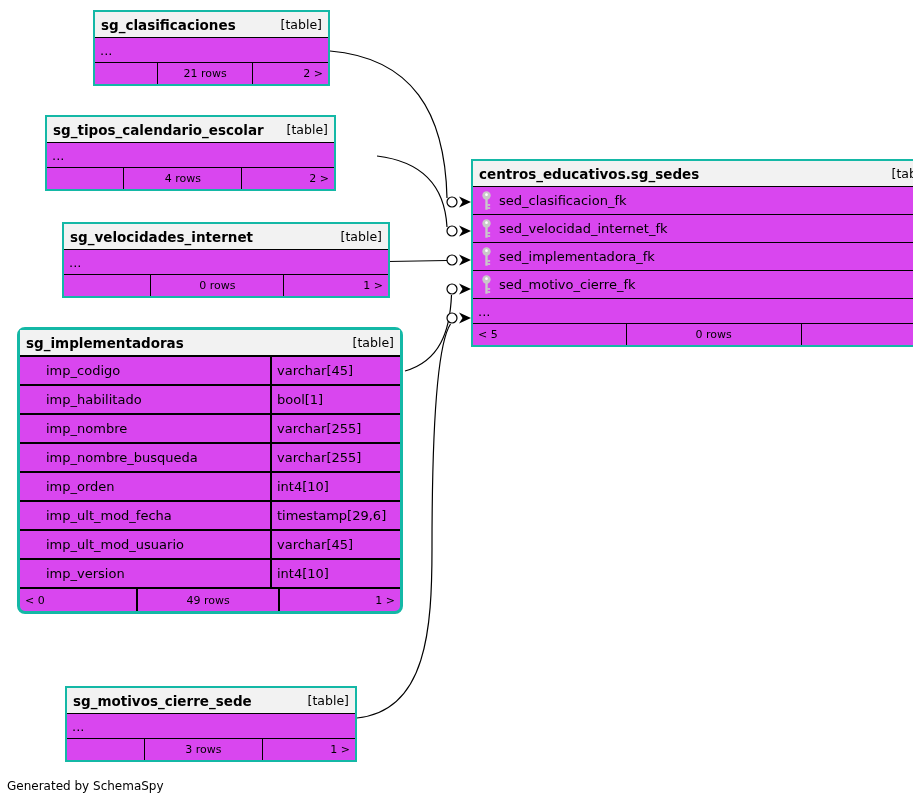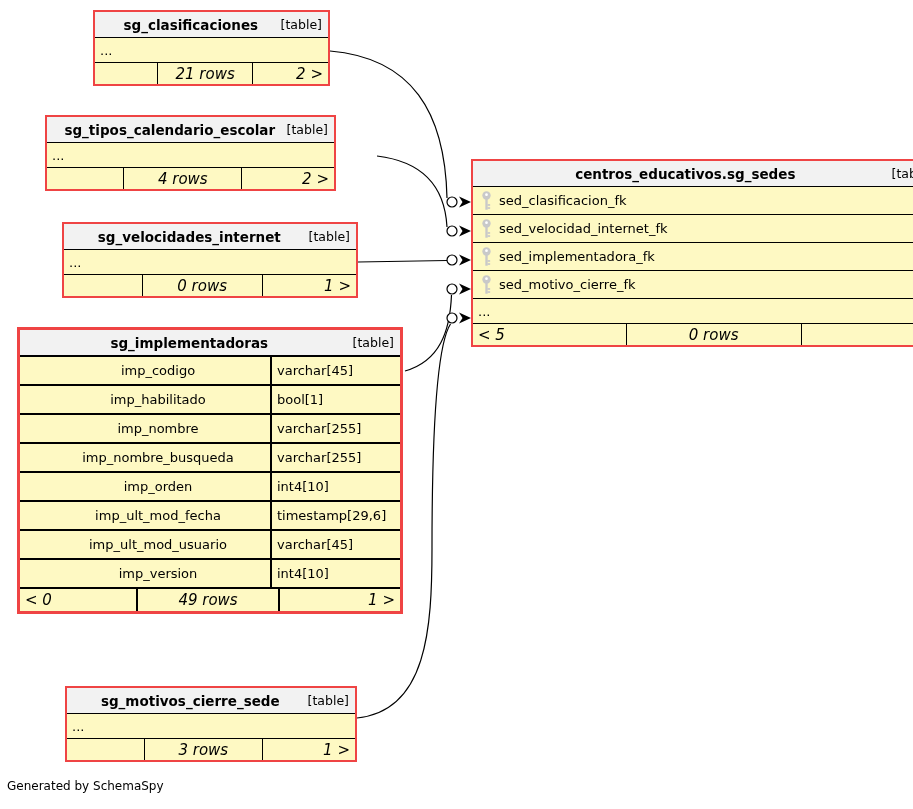--- a/index.html
+++ b/index.html
@@ -5,52 +5,52 @@
   html,body{margin:0;padding:0;background:#ffffff;}
   #canvas{
     position:relative;width:913px;height:809px;background:#ffffff;overflow:hidden;
     font-family:"DejaVu Sans","Liberation Sans",sans-serif;color:#000;
   }
   svg.connectors{position:absolute;left:0;top:0;z-index:1;}
   .cpath{fill:none;stroke:#000;stroke-width:1.2;}
   .cdot{fill:#fff;stroke:#000;stroke-width:1.2;}
   .carrow{fill:#000;stroke:none;}
 
-  .tbl{position:absolute;background:#fef9c3;border:2px solid #ef4444;z-index:2;box-sizing:border-box;text-align:center;}
-  .tbl.thick{border-width:3px;}
+  .tbl{position:absolute;background:#d946ef;border:2px solid #14b8a6;z-index:2;box-sizing:border-box;}
+  .tbl.thick{border-width:3px;border-radius:8px;}
   .hdr{display:flex;align-items:center;background:#f2f2f2;border-bottom:1px solid #000;
        height:26px;padding:0 6px;box-sizing:border-box;}
   .thick .hdr{height:27px;border-bottom-width:2px;}
   .hdr .name{font-weight:bold;font-size:13.5px;flex:1;white-space:nowrap;}
   .hdr .tag{font-size:12.5px;white-space:nowrap;}
   .row{display:flex;align-items:center;height:28px;border-bottom:1px solid #000;
        font-size:13px;box-sizing:border-box;}
   .thick .row{height:29px;border-bottom-width:2px;}
   .keyslot{flex:0 0 26px;display:flex;align-items:center;justify-content:center;height:100%;}
   .key-svg{width:11px;height:20px;display:block;}
   .cname{white-space:nowrap;overflow:hidden;}
   .thick .cname{flex:0 0 224px;}
   .ctype{flex:1;border-left:2px solid #000;padding-left:5px;height:100%;
          display:flex;align-items:center;white-space:nowrap;}
   .ellipsis{height:25px;border-bottom:1px solid #000;font-size:13px;
             display:flex;align-items:center;padding-left:5px;box-sizing:border-box;}
-  .ftr{display:flex;height:21px;font-size:15px;box-sizing:border-box;font-style:italic;}
+  .ftr{display:flex;height:21px;font-size:11px;box-sizing:border-box;}
   .thick .ftr{height:22px;}
   .ftr span{display:flex;align-items:center;box-sizing:border-box;height:100%;}
   .ftr .fl{flex:0 0 27%;border-right:1px solid #000;padding-left:5px;justify-content:flex-start;}
   .ftr .fc{flex:0 0 41%;border-right:1px solid #000;justify-content:center;}
   .ftr .fr{flex:1;justify-content:flex-end;padding-right:5px;}
   .thick .ftr .fl{flex-basis:31%;border-right-width:2px;}
   .thick .ftr .fc{flex-basis:37.5%;border-right-width:2px;}
   .sedes .ftr .fl{flex-basis:33%;}
   .sedes .ftr .fc{flex-basis:37.5%;}
 
   #t-clasificaciones{left:93px;top:10px;width:237px;}
   #t-tipos{left:45px;top:115px;width:291px;}
-  #t-velocidades{left:62px;top:222px;width:296px;}
+  #t-velocidades{left:62px;top:222px;width:328px;}
   #t-implementadoras{left:17px;top:327px;width:386px;}
   #t-sedes{left:471px;top:159px;width:470px;}
   #t-motivos{left:65px;top:677px;width:292px;margin-top:9px;}
 
   #generated-note{position:absolute;left:7px;top:779px;font-size:12px;z-index:2;}
 </style>
 </head>
 <body>
 
 <div id="canvas">

